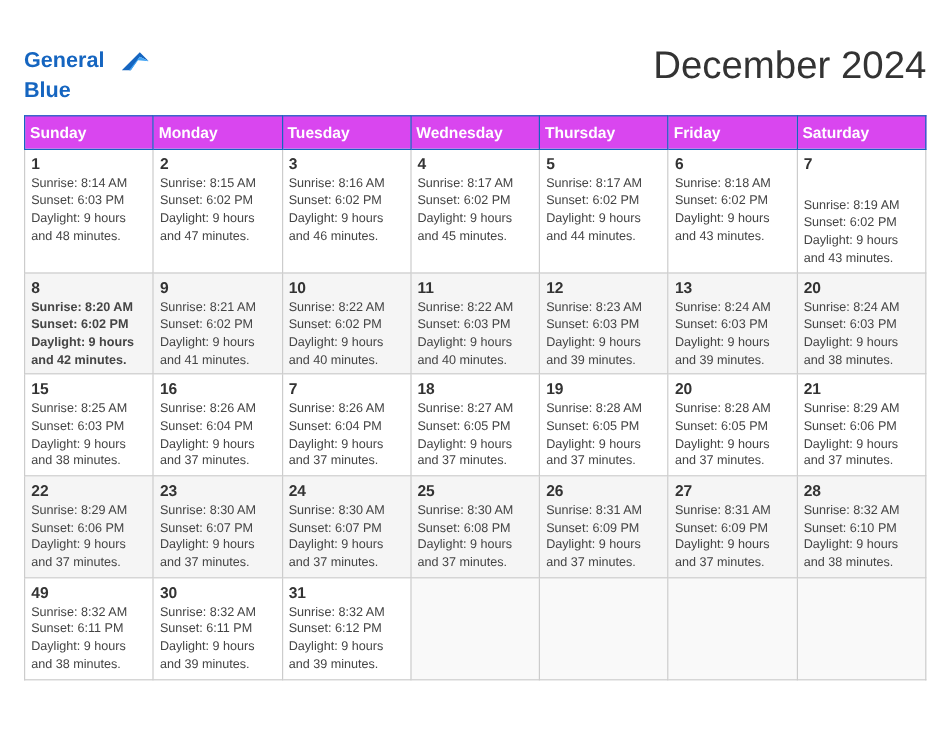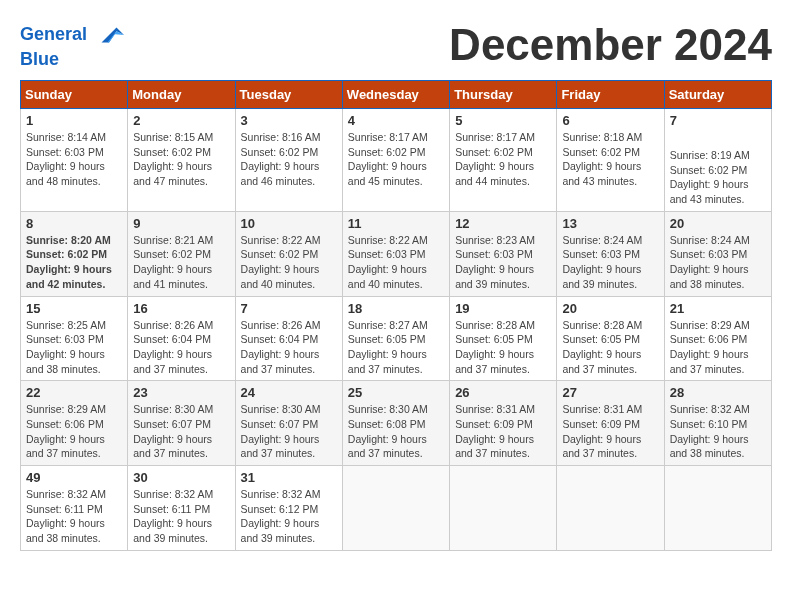--- a/index.html
+++ b/index.html
@@ -8,49 +8,50 @@
       background: #fff;
       width: 792px;
       min-height: 612px;
       padding: 20px;
     }
     .header {
       display: flex;
       justify-content: space-between;
       align-items: flex-start;
       margin-bottom: 10px;
+      margin-top: 16px;
     }
     .logo {
       display: flex;
       align-items: center;
     }
     .logo-icon {
       width: 30px;
       height: 30px;
       margin-left: 2px;
     }
     .title-block {
       text-align: right;
     }
     .month-title {
-      font-size: 44px;
-      font-weight: bold;
+      font-size: 32px;
+      font-weight: normal;
       color: #333;
     }
     .subtitle {
       font-size: 14px;
       color: #555;
     }
     .calendar {
       width: 100%;
       border-collapse: collapse;
       font-size: 11px;
     }
     .calendar th {
-      background: #c2410c;
+      background: #d946ef;
       color: #fff;
       padding: 6px 4px;
       text-align: left;
       font-size: 13px;
       font-weight: bold;
       border: 1px solid #1565c0;
     }
     .calendar td {
       border: 1px solid #ccc;
       padding: 4px 5px;

